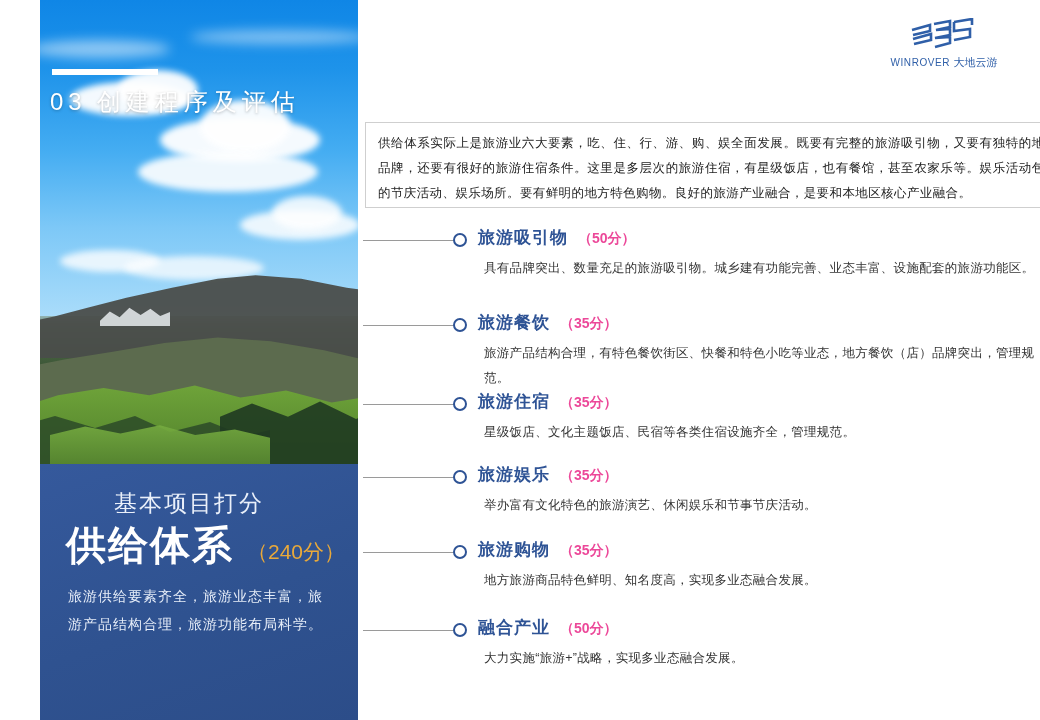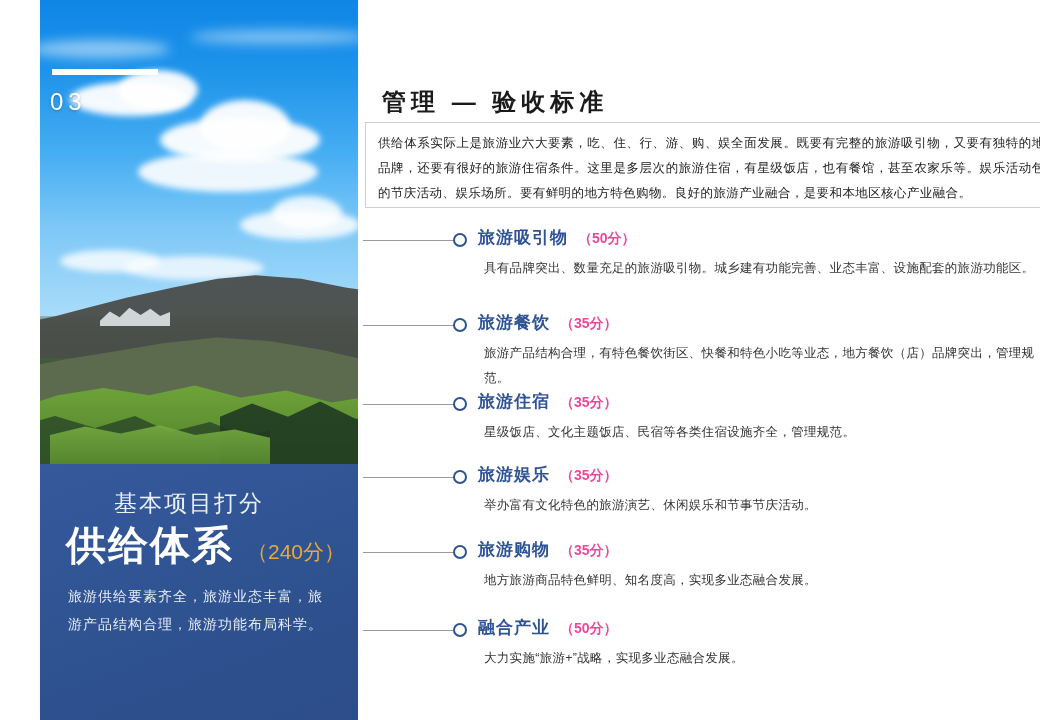--- a/index.html
+++ b/index.html
@@ -174,23 +174,38 @@
     <div class="ridge-green1"></div>
     <div class="ridge-dark1"></div>
     <div class="ridge-dark2"></div>
     <div class="ridge-green2"></div>
   </div>
 
   <div class="title-rule"></div>
   <div class="title-line">
     <span>03</span>
     <span style="width:10px"></span>
-  </div>
-  <div class="title-tail">管理 — 验收标准</div>
-
+    <span>创建程序及评估</span>
+  </div>
+
+  <div class="logo">
+    <svg width="72" height="34" viewBox="0 0 72 34">
+      <g fill="none" stroke="#2f5fa8" stroke-width="2.6">
+        <path d="M4 12 L22 7 L22 13 L5 17"></path>
+        <path d="M5 21 L23 16 L23 22 L6 26"></path>
+        <path d="M26 6 L42 3 L42 9 L28 12 L42 11 L42 17 L27 20 L42 19 L42 25 L27 29"></path>
+        <path d="M46 4 L64 1 L64 7"></path>
+        <path d="M46 4 L46 13 L62 11 L62 19 L46 22"></path>
+      </g>
+    </svg>
+    <div class="logo-text">
+      <span>WINROVER</span>
+      <span class="cn">大地云游</span>
+    </div>
+  </div>
 
   <div class="descbox">供给体系实际上是旅游业六大要素，吃、住、行、游、购、娱全面发展。既要有完整的旅游吸引物，又要有独特的地方餐饮品牌，还要有很好的旅游住宿条件。这里是多层次的旅游住宿，有星级饭店，也有餐馆，甚至农家乐等。娱乐活动包括所有的节庆活动、娱乐场所。要有鲜明的地方特色购物。良好的旅游产业融合，是要和本地区核心产业融合。</div>
 
   <div class="bluepanel">
     <div class="bp-kicker">基本项目打分</div>
     <div class="bp-main">
       <span class="big">供给体系</span>
       <span class="score">（240分）</span>
     </div>
     <div class="bp-desc">旅游供给要素齐全，旅游业态丰富，旅游产品结构合理，旅游功能布局科学。</div>

